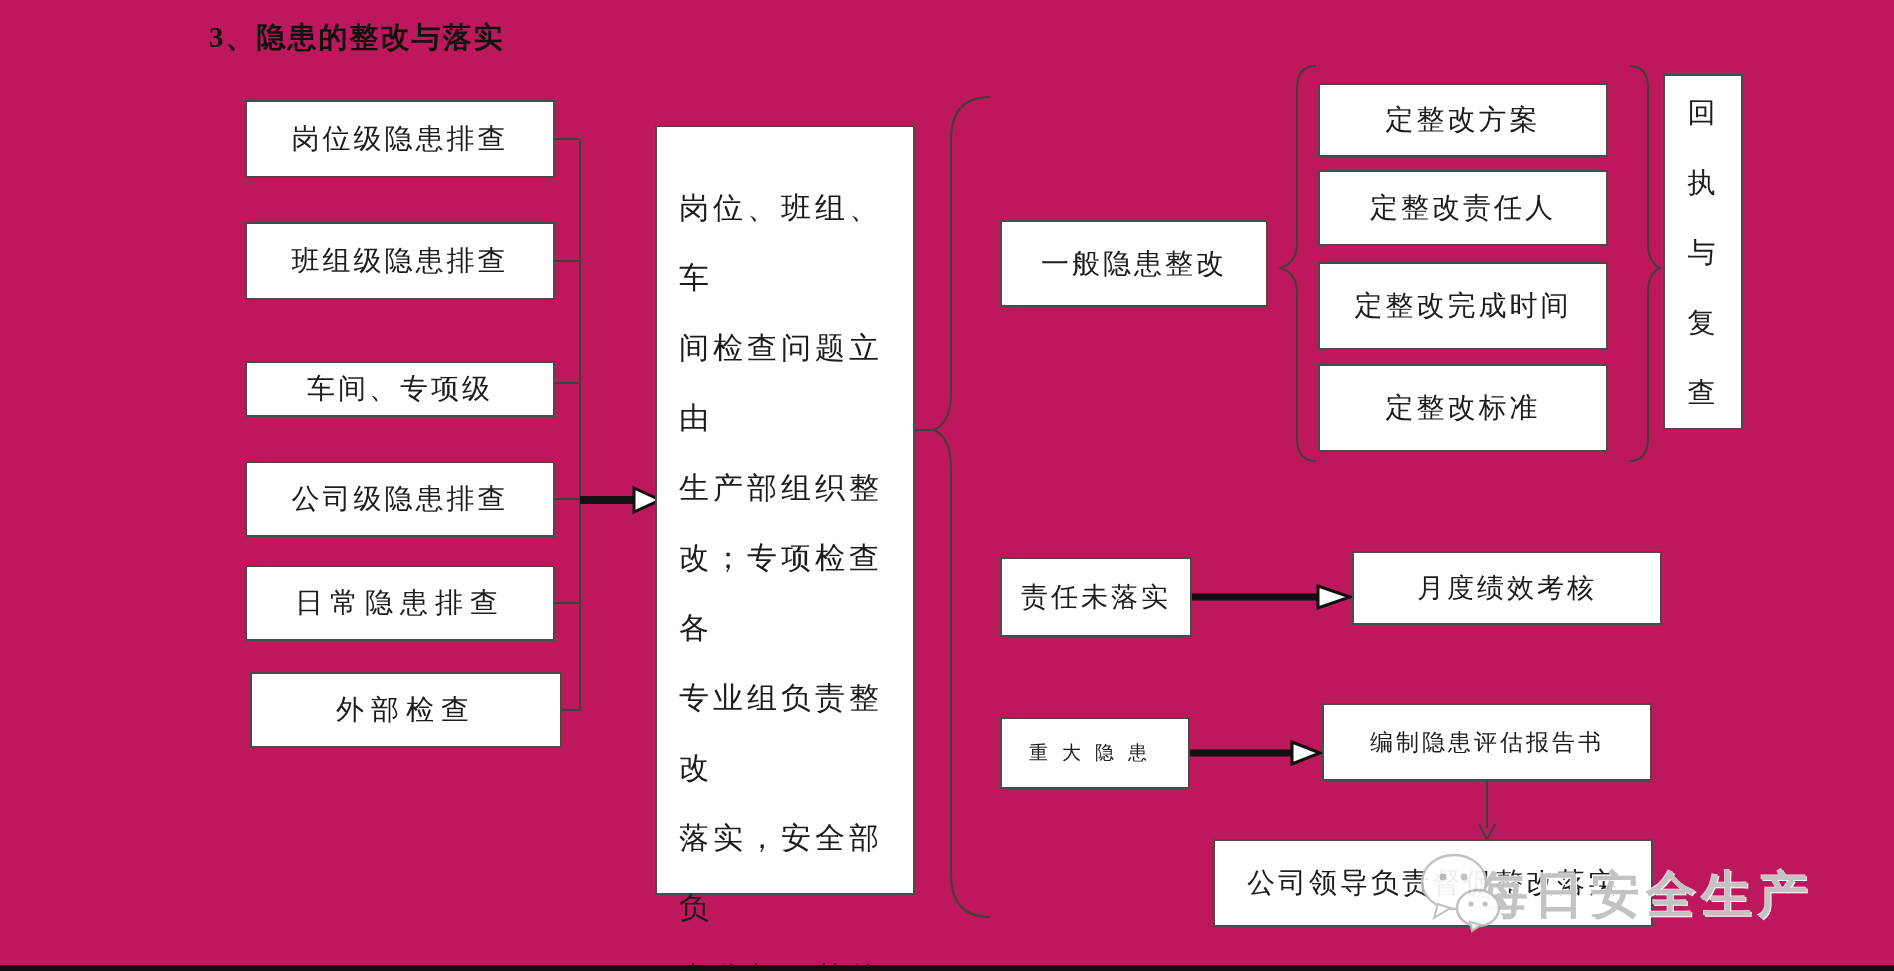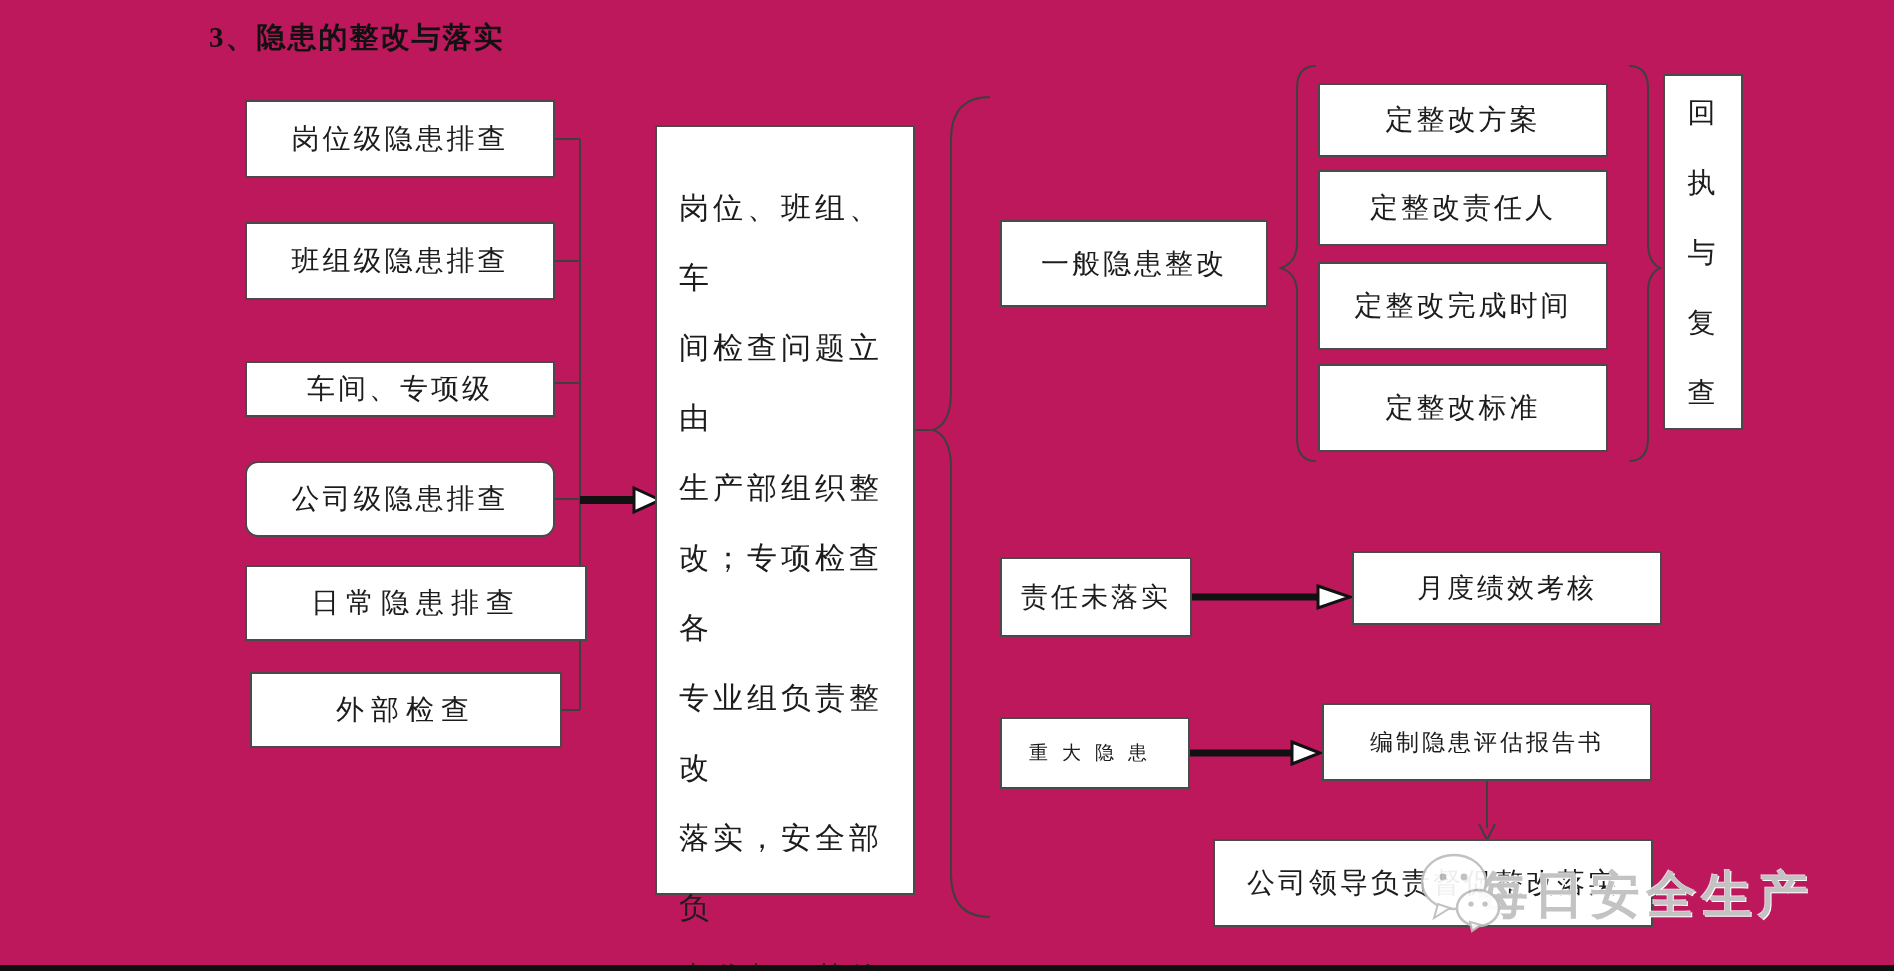--- a/index.html
+++ b/index.html
@@ -13,22 +13,22 @@
   }
   .box{
     position:absolute;box-sizing:border-box;border:2px solid #4a4a4a;background:#fff;
     display:flex;align-items:center;justify-content:center;z-index:2;
     font-size:28px;letter-spacing:3px;color:#1c1c1c;
   }
   
   .b1{left:245px;top:100px;width:310px;height:78px;}
   .b2{left:245px;top:222px;width:310px;height:78px;}
   .b3{left:245px;top:345px;width:310px;height:56px;margin-top:16px;}
-  .b4{left:245px;top:461px;width:310px;height:76px;border-radius:13px;}
-  .b5{left:245px;top:565px;width:342px;height:76px;letter-spacing:7px;font-family:Liberation Mono, monospace;}
+  .b4{left:245px;top:461px;width:310px;height:76px;}
+  .b5{left:245px;top:565px;width:310px;height:76px;letter-spacing:7px;font-family:Liberation Mono, monospace;}
   .b6{left:250px;top:672px;width:312px;height:76px;letter-spacing:7px;}
   
   .center-box{left:655px;top:125px;width:260px;height:770px;align-items:flex-start;justify-content:flex-start;}
   .center-text{
     padding:46px 10px 0 22px;font-size:30px;line-height:70px;letter-spacing:4px;
     white-space:pre-line;
   }
   
   .general{left:1000px;top:220px;width:268px;height:87px;}
   .f1{left:1318px;top:83px;width:290px;height:74px;}

